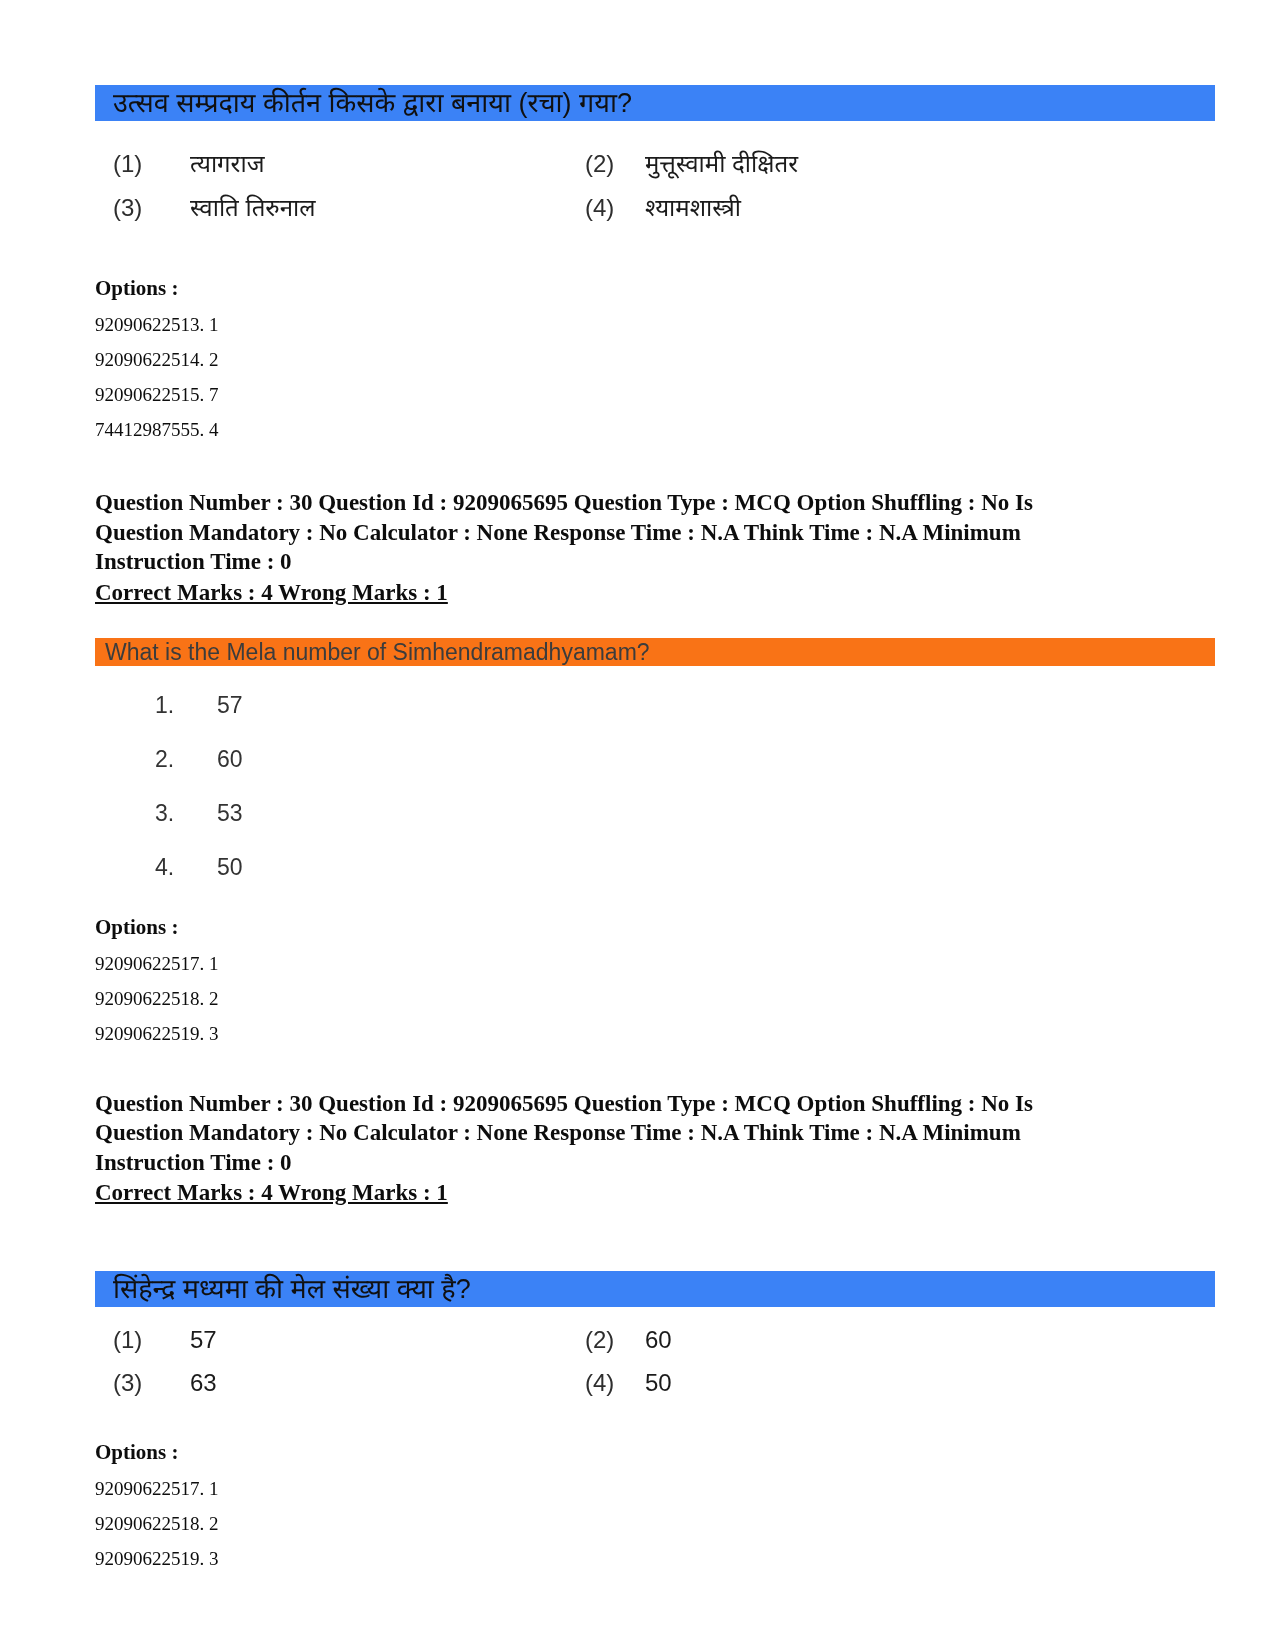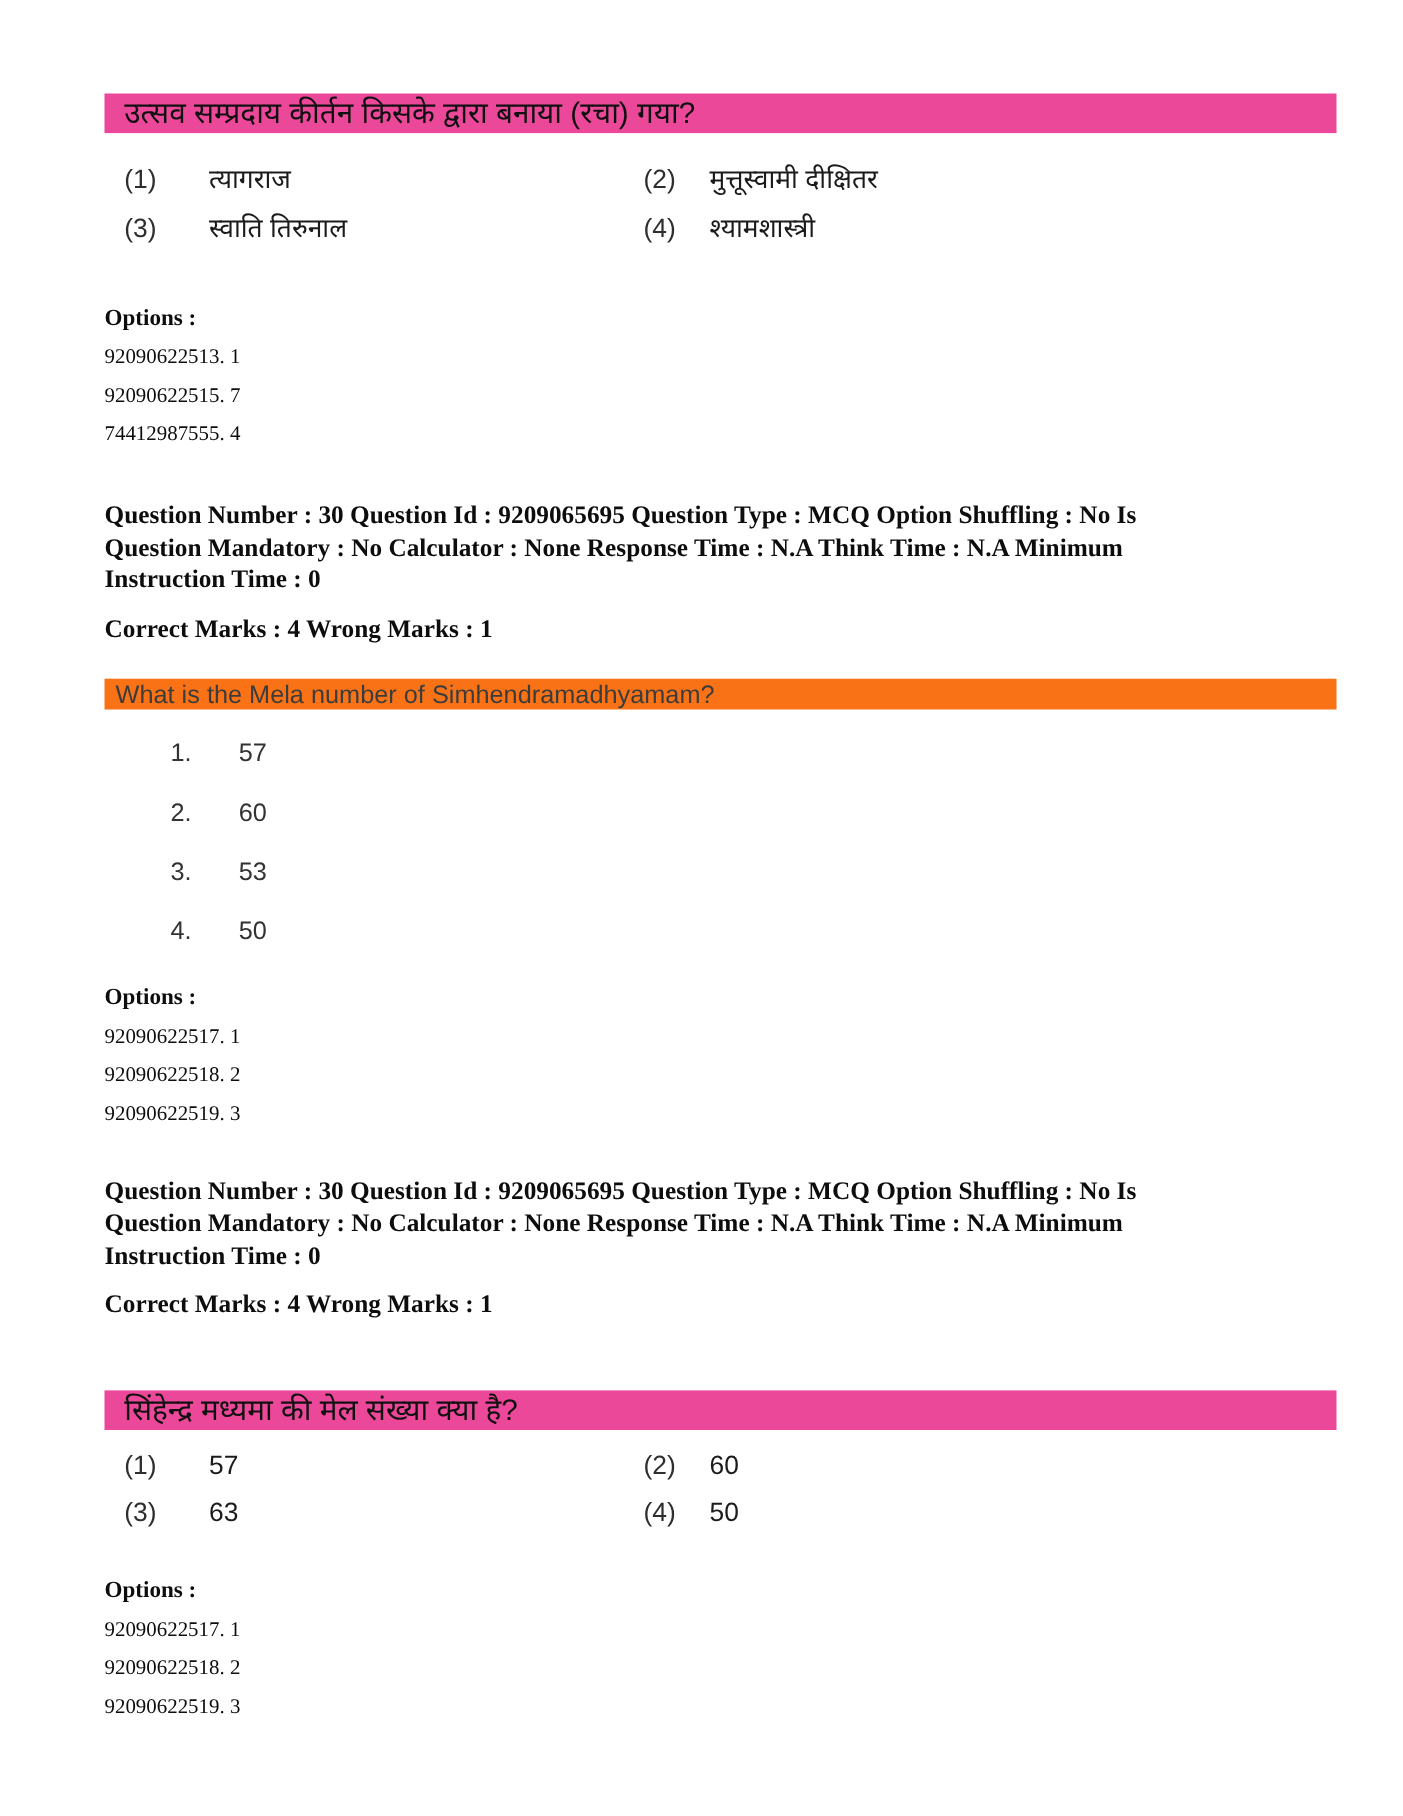--- a/index.html
+++ b/index.html
@@ -15,21 +15,21 @@
     overflow: hidden;
   }
 
   
   .hindi-question {
     font-family: "Liberation Sans", "DejaVu Sans", sans-serif;
     font-size: 27px;
     line-height: 36px;
     color: #101010;
     padding-left: 18px;
-    background: #ec4899;
+    background: #3b82f6;
   }
   .hq-opt-row {
     display: flex;
     padding-left: 18px;
     line-height: 32px;
     font-family: "Liberation Sans", "DejaVu Sans", sans-serif;
     font-size: 24px;
     color: #1b1b1b;
   }
   .hq-opt { display: flex; }
@@ -77,21 +77,21 @@
     font-size: 23px;
     line-height: 29px;
   }
 
   
   .mt-q1opts    { margin-top: 27px; }
   .mt-q1opts2   { margin-top: 12px; }
   .mt-head1     { margin-top: 48px; }
   .mt-ids       { margin-top: 3px; }
   .mt-meta1     { margin-top: 41px; }
-  .mt-marks     { margin-top: 15px; }
+  .mt-marks     { margin-top: 1px; text-decoration: underline; }
   .mt-engq      { margin-top: 31px; }
   .mt-engopts   { margin-top: -1px; }
   .mt-head2     { margin-top: 30px; }
   .mt-meta2     { margin-top: 38px; }
   .mt-hq2       { margin-top: 64px; }
   .mt-hq2opts   { margin-top: 17px; }
   .mt-hq2opts2  { margin-top: 11px; }
   .mt-head3     { margin-top: 37px; }
 </style>
 </head>
@@ -119,20 +119,21 @@
     </div>
     <div class="hq-opt col2">
       <span class="opt-label">(4)</span>
       <span class="opt-text">श्यामशास्त्री</span>
     </div>
   </div>
 
   <div class="options-heading mt-head1">Options :</div>
   <div class="mt-ids">
     <div class="option-id-line">92090622513. 1</div>
+    <div class="option-id-line">92090622514. 2</div>
     <div class="option-id-line">92090622515. 7</div>
     <div class="option-id-line">74412987555. 4</div>
   </div>
 
   <div class="meta-block mt-meta1">
     <div>Question Number : 30 Question Id : 9209065695 Question Type : MCQ Option Shuffling : No Is</div>
     <div>Question Mandatory : No Calculator : None Response Time : N.A Think Time : N.A Minimum</div>
     <div>Instruction Time : 0</div>
   </div>
   <div class="marks-line mt-marks">Correct Marks : 4 Wrong Marks : 1</div>

